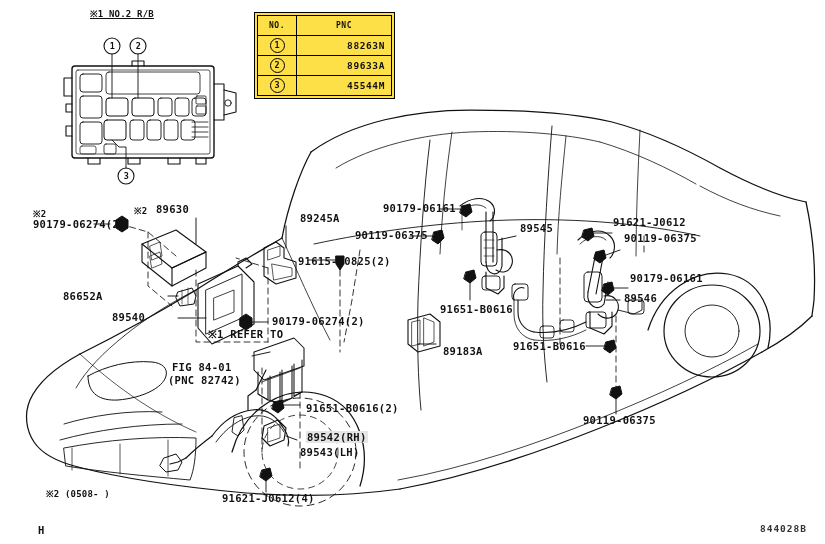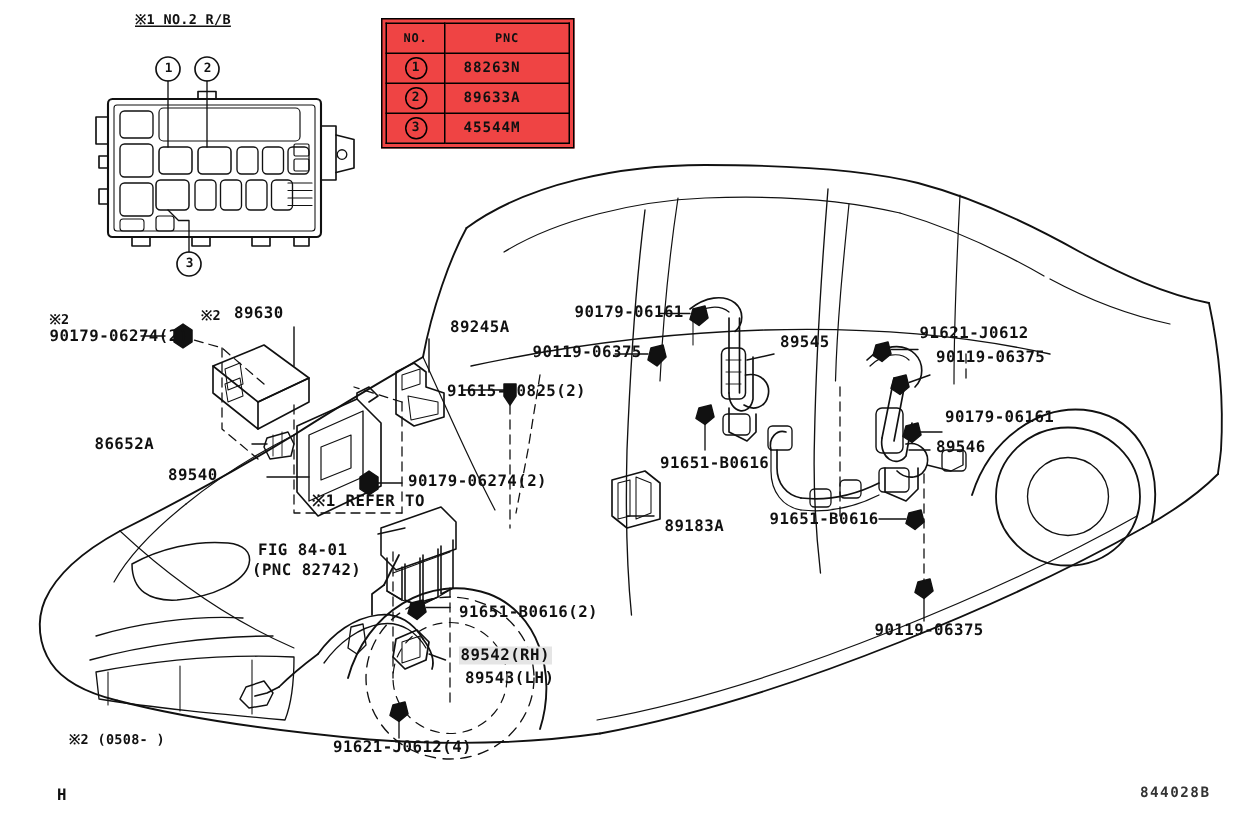--- a/index.html
+++ b/index.html
@@ -30,38 +30,38 @@
   .lbl.tiny{font-size:8.5px;font-weight:bold;}
   .hl{
     background:#e5e5e5;
     padding:0 1px;
     text-align:right;
   }
   .tblwrap{
     position:absolute;
     left:254px;top:12px;
     border:1.6px solid #000;
-    background:#ef4444;
+    background:#fde047;
     padding:2px;
   }
   table.pnc{
     border-collapse:collapse;
     font-family:"DejaVu Sans Mono","Liberation Mono",monospace;
   }
   table.pnc td,table.pnc th{
     border:1px solid #000;
     font-size:9.5px;
     font-weight:bold;
     text-align:center;
     padding:2px 6px;
     height:15px;
     color:#111;
   }
   table.pnc th{font-size:8px;letter-spacing:0.5px;}
-  table.pnc td.pnccell{text-align:left;padding-left:12px;min-width:64px;letter-spacing:0.6px;}
+  table.pnc td.pnccell{text-align:right;padding-left:24px;min-width:64px;letter-spacing:0.6px;}
   table.pnc td.nocell{width:26px;}
   .circnum{
     display:inline-block;
     width:13px;height:13px;line-height:12px;
     border:1.2px solid #000;border-radius:50%;
     font-size:8.5px;text-align:center;font-weight:bold;
   }
   .footcode{
     position:absolute;right:18px;bottom:10px;
     font-size:9.5px;font-weight:bold;letter-spacing:1px;
@@ -433,21 +433,21 @@
 
   <div class="lbl" style="left:160px;top:328px;margin-left:48px;">※1 REFER TO</div>
   <div class="lbl" style="left:172px;top:361px;">FIG 84-01</div>
   <div class="lbl" style="left:168px;top:374px;">(PNC 82742)</div>
 
   <div class="lbl" style="left:306px;top:402px;">91651-B0616(2)</div>
 
   <div class="lbl" style="left:306px;top:431px;">
     <span class="hl">89542(RH)</span>
   </div>
-  <div class="lbl" style="left:310px;top:446px;">89543(LH)</div>
+  <div class="lbl" style="left:300px;top:446px;">89543(LH)</div>
 
   <div class="lbl" style="left:222px;top:492px;">91621-J0612(4)</div>
 
   <div class="lbl sm" style="left:46px;top:488px;">※2 (0508-   )</div>
 
   <div class="lbl" style="left:38px;top:524px;">H</div>
 
   <div class="footcode">844028B</div>
 
 </div>

